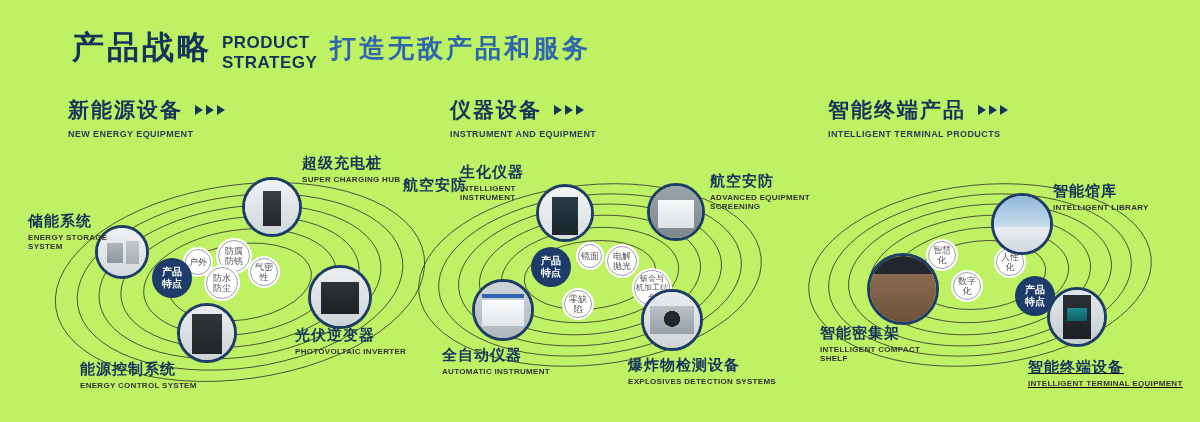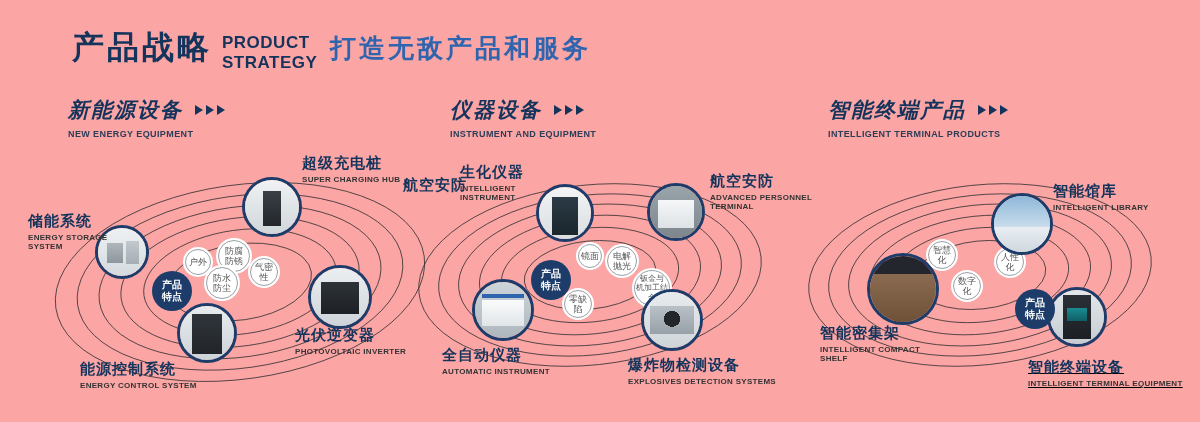--- a/index.html
+++ b/index.html
@@ -1,29 +1,29 @@
 <!DOCTYPE html>
 <html><head>
 <meta charset="utf-8">
 <style>
   html,body { margin:0; padding:0; background:#ffffff; }
   .canvas {
-    position:relative; width:1200px; height:422px; background:#fca5a5;
+    position:relative; width:1200px; height:422px; background:#bef264;
     font-family:"Liberation Sans","DejaVu Sans",sans-serif; overflow:hidden;
   }
   
   .main-title { position:absolute; left:72px; top:26px; font-size:32px; font-weight:bold;
     color:#14345c; letter-spacing:3px; }
   .main-subtitle { position:absolute; left:222px; top:33px; font-size:17px; font-weight:bold;
     color:#14345c; line-height:1.2; letter-spacing:0.5px; white-space:pre-line; }
   .slogan { position:absolute; left:330px; top:31px; font-size:26px; font-weight:bold;
     color:#2e65ae; letter-spacing:3px; }
   
   .sec { position:absolute; }
-  .sec-row { display:flex; align-items:center;font-style:italic; }
+  .sec-row { display:flex; align-items:center; }
   .sec-title { font-size:21px; font-weight:bold; color:#14345c; letter-spacing:2px; }
   .tri { width:0; height:0; border-top:5px solid transparent; border-bottom:5px solid transparent;
     border-left:8px solid #14345c; display:inline-block; margin-left:3px; }
   .tri-wrap { margin-left:9px; display:inline-flex; }
   .sec-sub { font-size:9px; font-weight:bold; color:#2b3d57; margin-top:5px; letter-spacing:0.4px; }
   .sec1 { left:68px; top:96px; }
   .sec2 { left:450px; top:96px; }
   .sec3 { left:828px; top:96px; }
   
   .rings { position:absolute; z-index:1; }
@@ -79,21 +79,21 @@
   .n-bio       { left:536px; top:184px; width:58px; height:58px; }
   .n-screen    { left:647px; top:183px; width:58px; height:58px; }
   .n-auto      { left:472px; top:279px; width:62px; height:62px; }
   .n-explosive { left:641px; top:289px; width:62px; height:62px; }
   .n-library   { left:991px; top:193px; width:62px; height:62px; }
   .n-shelf     { left:867px; top:253px; width:72px; height:72px; }
   .n-terminal  { left:1047px;top:287px; width:60px; height:60px; }
   
   .badge { position:absolute; width:40px; height:40px; border-radius:50%; background:#1d3c6a;
     color:#fff; font-size:10px; font-weight:bold; display:flex; align-items:center;
-    justify-content:center; text-align:center; white-space:pre-line; line-height:1.25; z-index:4;margin-top:13px; }
+    justify-content:center; text-align:center; white-space:pre-line; line-height:1.25; z-index:4; }
   .badge1 { left:152px; top:258px; }
   .badge2 { left:531px; top:247px; }
   .badge3 { left:1015px; top:276px; }
   .bubble { position:absolute; border-radius:50%; background:#fff; border:1px solid #9aa0a6;
     color:#555; font-size:9px; display:flex; align-items:center; justify-content:center;
     text-align:center; white-space:pre-line; line-height:1.15; z-index:2;
     box-shadow:0 0 0 2px #fff; box-sizing:border-box; }
   .bu-small { font-size:8px; }
   .bub-outdoor  { left:185px; top:249px; width:26px; height:26px; }
   .bub-anticorr { left:218px; top:240px; width:32px; height:32px; }
@@ -262,21 +262,21 @@
 
   <div class="nlabel lb-aviation ta-l">
     <div class="zh">航空安防</div>
   </div>
   <div class="nlabel lb-bio ta-c">
     <div class="zh">生化仪器</div>
     <div class="en">INTELLIGENT INSTRUMENT</div>
   </div>
   <div class="nlabel lb-screening ta-l">
     <div class="zh">航空安防</div>
-    <div class="en">ADVANCED PERSONNEL TERMINAL</div>
+    <div class="en">ADVANCED EQUIPMENT SCREENING</div>
   </div>
   <div class="nlabel lb-explosive ta-c">
     <div class="zh">爆炸物检测设备</div>
     <div class="en">EXPLOSIVES DETECTION SYSTEMS</div>
   </div>
   <div class="nlabel lb-auto ta-c">
     <div class="zh">全自动仪器</div>
     <div class="en">AUTOMATIC INSTRUMENT</div>
   </div>
 

